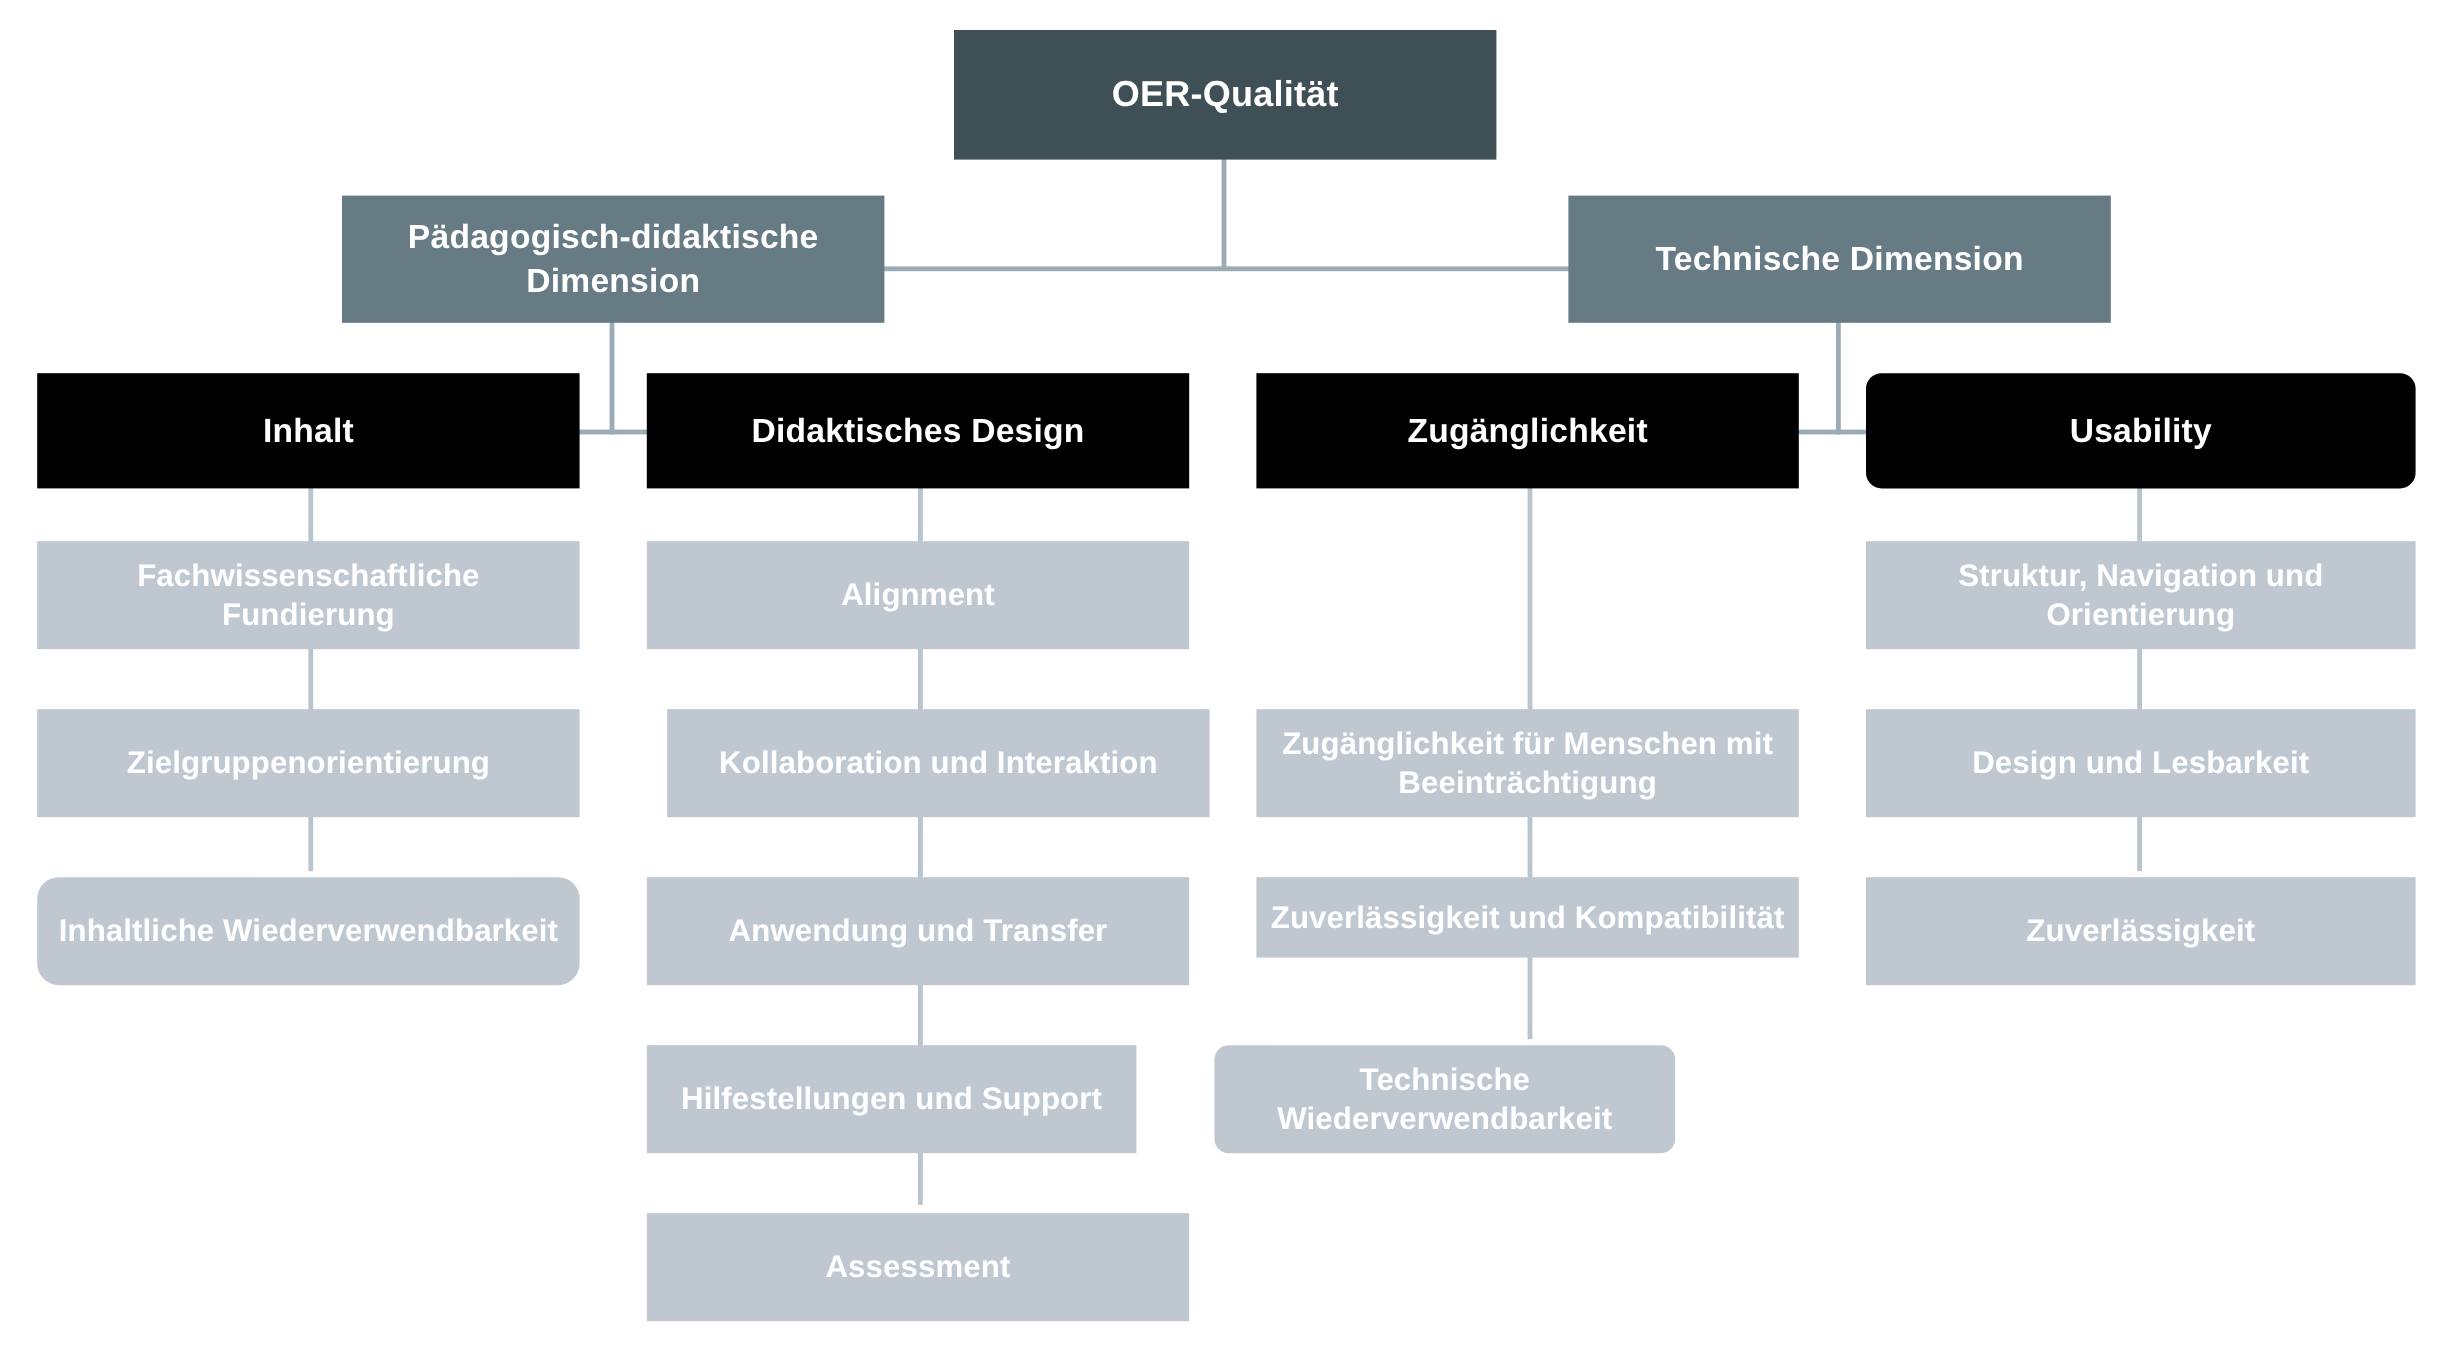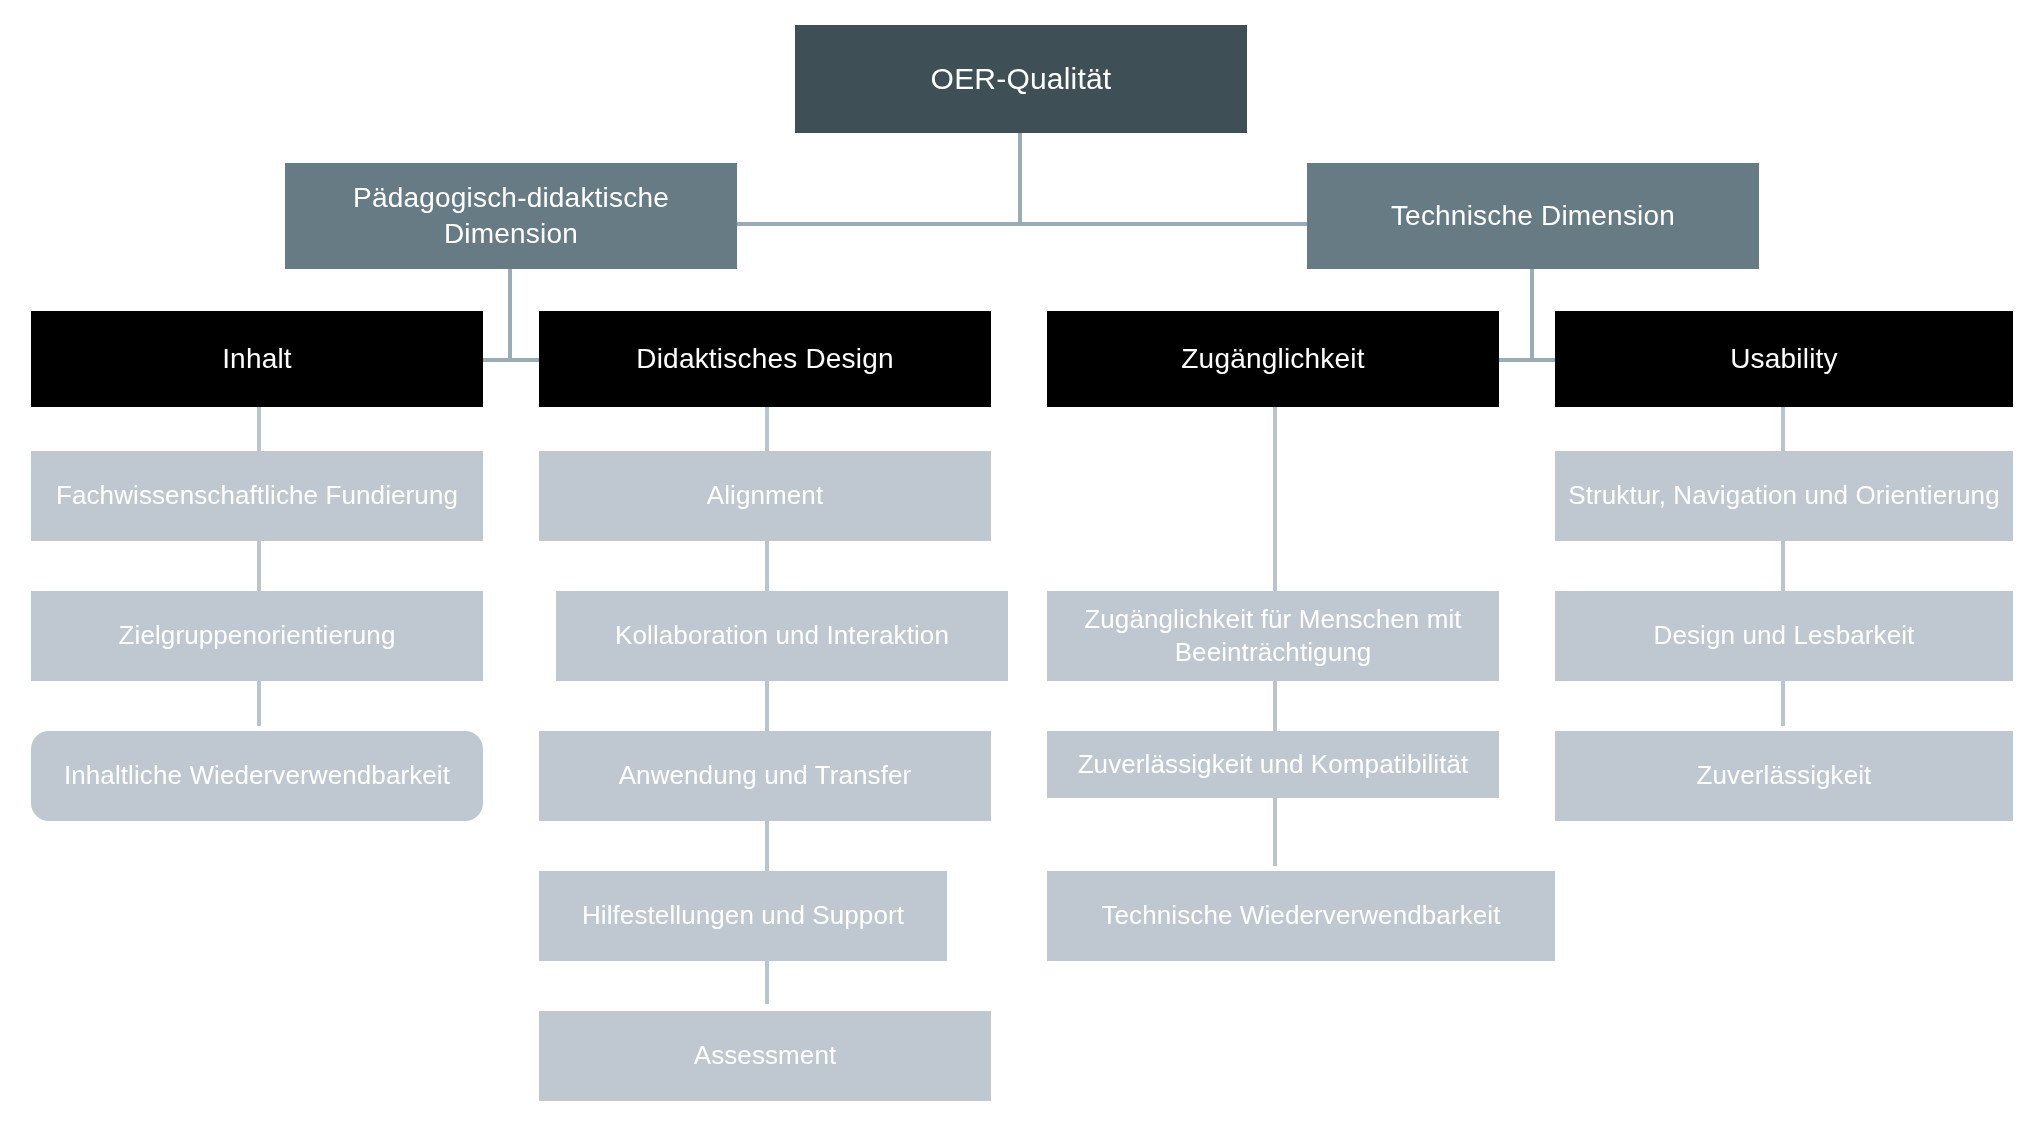--- a/index.html
+++ b/index.html
@@ -32,21 +32,21 @@
   }
 
   
   .node {
     position: absolute;
     display: flex;
     align-items: center;
     justify-content: center;
     text-align: center;
     color: #ffffff;
-    font-weight: normal;
+    font-weight: bold;
     line-height: 1.28;
     z-index: 5;
     padding: 4px 10px;
   }
 
   .node .label { display: block; width: 100%; }
 
   
   .tier-root   { background: #3e4f56; font-size: 30px; letter-spacing: .2px; }
   .tier-dim    { background: #667b84; font-size: 28px; letter-spacing: .2px; }
@@ -93,21 +93,21 @@
   </div>
 
   <div class="node tier-cat" style="left:539px; top:311px; width:452px; height:96px;">
     <span class="label">Didaktisches Design</span>
   </div>
 
   <div class="node tier-cat" style="left:1047px; top:311px; width:452px; height:96px;">
     <span class="label">Zugänglichkeit</span>
   </div>
 
-  <div class="node tier-cat" style="left:1555px; top:311px; width:458px; height:96px;">
+  <div class="node tier-cat" style="left:1555px; top:311px; width:458px; height:96px;border-radius:13px;">
     <span class="label">Usability</span>
   </div>
 
   <div class="node tier-leaf" style="left:31px; top:451px; width:452px; height:90px;">
     <span class="label">Fachwissenschaftliche Fundierung</span>
   </div>
   <div class="node tier-leaf" style="left:31px; top:591px; width:452px; height:90px;">
     <span class="label">Zielgruppenorientierung</span>
   </div>
   <div class="node tier-leaf" style="left:31px; top:731px; width:452px; height:90px;border-radius:18px;">
@@ -129,21 +129,21 @@
   <div class="node tier-leaf" style="left:539px; top:1011px; width:452px; height:90px;">
     <span class="label">Assessment</span>
   </div>
 
   <div class="node tier-leaf" style="left:1047px; top:591px; width:452px; height:90px;">
     <span class="label">Zugänglichkeit für Menschen mit Beeinträchtigung</span>
   </div>
   <div class="node tier-leaf" style="left:1047px; top:731px; width:452px; height:67px;">
     <span class="label">Zuverlässigkeit und Kompatibilität</span>
   </div>
-  <div class="node tier-leaf" style="left:1047px; top:871px; width:508px; height:90px;">
+  <div class="node tier-leaf" style="left:1012px; top:871px; width:384px; height:90px;border-radius:12px;">
     <span class="label">Technische Wiederverwendbarkeit</span>
   </div>
 
   <div class="node tier-leaf" style="left:1555px; top:451px; width:458px; height:90px;">
     <span class="label">Struktur, Navigation und Orientierung</span>
   </div>
   <div class="node tier-leaf" style="left:1555px; top:591px; width:458px; height:90px;">
     <span class="label">Design und Lesbarkeit</span>
   </div>
   <div class="node tier-leaf" style="left:1555px; top:731px; width:458px; height:90px;">

